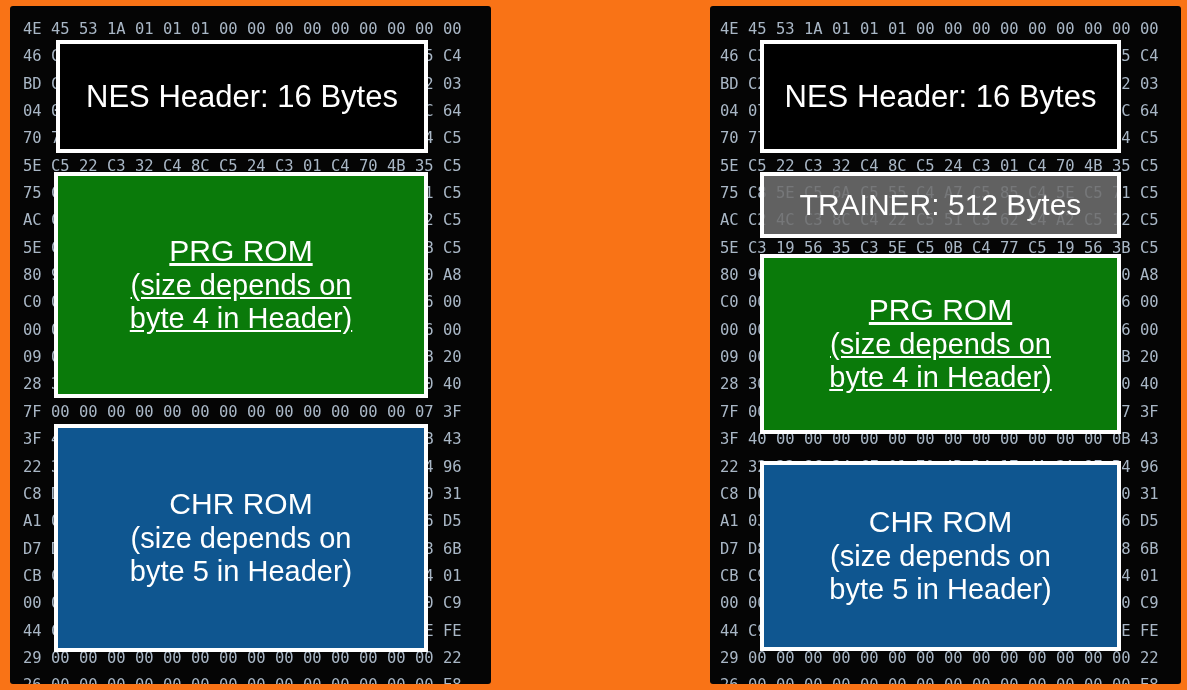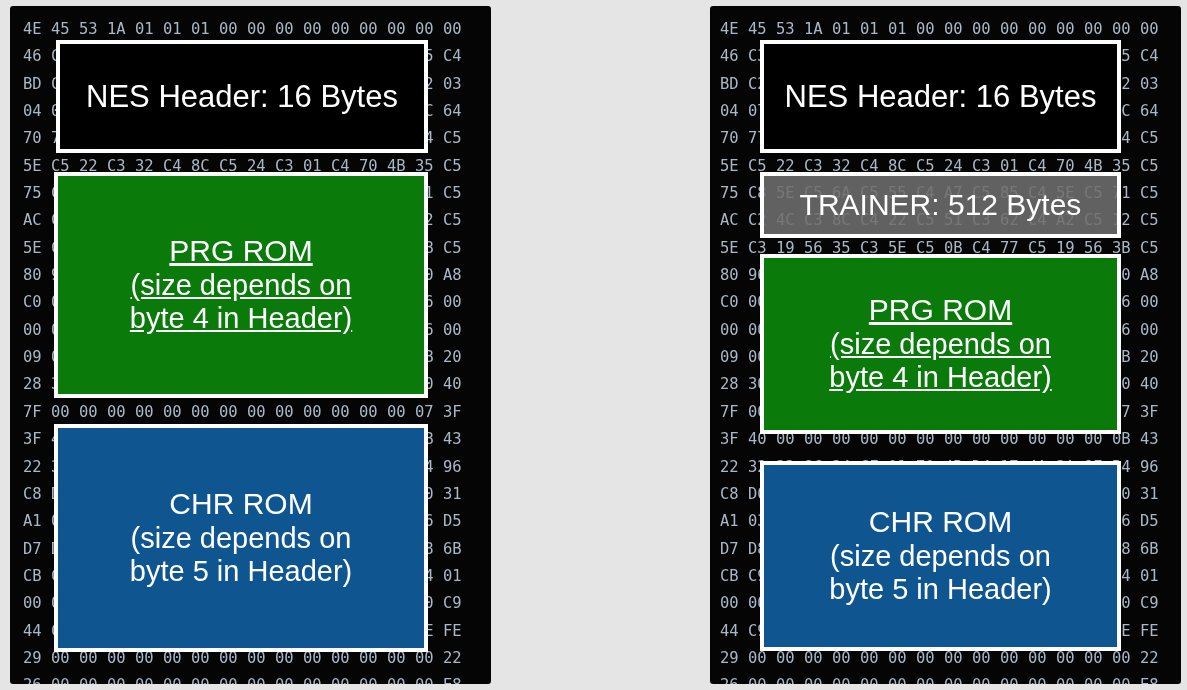--- a/index.html
+++ b/index.html
@@ -71,21 +71,21 @@
   #r-header  { left: 50px;  top: 34px;  width: 361px; height: 113px; }
   #r-trainer { left: 50px;  top: 166px; width: 361px; height: 66px; }
   #r-prg     { left: 50px;  top: 248px; width: 361px; height: 180px; }
   #r-chr     { left: 50px;  top: 455px; width: 361px; height: 190px; }
 
   #l-header .ov-title, #r-header .ov-title { font-size: 31px; }
 </style>
 </head>
 <body style="background: rgb(74, 112, 81);">
 
-<div class="stage" style="background: #e5e5e5;">
+<div class="stage" style="background: #f97316;">
 
   <div class="panel" id="panel-left" style="background: rgb(5, 5, 5);">
     <div class="hexdump" id="hex-left" style="color: rgb(169, 183, 198);"><span class="hexrow">4E 45 53 1A 01 01 01 00 00 00 00 00 00 00 00 00</span><span class="hexrow">46 C3 19 56 35 C3 5E C5 0B C4 77 C5 19 56 35 C4</span><span class="hexrow">BD C2 4C C3 8C C4 22 C5 51 C3 62 C4 A2 C5 12 03</span><span class="hexrow">04 07 C5 62 C3 48 C4 0A C5 71 C3 3C C4 9E 2C 64</span><span class="hexrow">70 77 C5 5E C3 6A C4 55 C5 A7 C3 85 C4 5E 34 C5</span><span class="hexrow">5E C5 22 C3 32 C4 8C C5 24 C3 01 C4 70 4B 35 C5</span><span class="hexrow">75 C8 5E C5 6A C5 55 C4 A7 C5 85 C4 5E C5 71 C5</span><span class="hexrow">AC C2 4C C3 8C C4 22 C5 51 C3 62 C4 A2 C5 12 C5</span><span class="hexrow">5E C3 19 56 35 C3 5E C5 0B C4 77 C5 19 56 3B C5</span><span class="hexrow">80 96 A0 48 00 70 90 A0 50 48 4C 50 48 70 90 A8</span><span class="hexrow">C0 00 00 00 00 00 00 00 00 00 00 00 00 00 06 00</span><span class="hexrow">00 00 00 00 00 00 00 00 00 00 00 00 00 00 06 00</span><span class="hexrow">09 00 00 00 00 00 00 00 00 00 00 00 00 00 0B 20</span><span class="hexrow">28 30 00 00 00 00 00 00 00 00 00 00 00 00 00 40</span><span class="hexrow">7F 00 00 00 00 00 00 00 00 00 00 00 00 00 07 3F</span><span class="hexrow">3F 40 00 00 00 00 00 00 00 00 00 00 00 00 0B 43</span><span class="hexrow">22 32 22 8C 24 CF 01 70 4B D4 17 4A 3A 9E B4 96</span><span class="hexrow">C8 D0 03 D4 D6 D6 D7 D8 D6 D5 D5 D7 D5 D5 D0 31</span><span class="hexrow">A1 03 D4 D6 D6 D7 D8 D6 D5 D5 D7 D5 D5 D5 D6 D5</span><span class="hexrow">D7 D8 D6 D5 D5 D7 D5 D5 D5 D6 D5 D5 D6 D7 D8 6B</span><span class="hexrow">CB C9 A5 D0 09 AD CF 05 C9 5A D0 02 A0 04 84 01</span><span class="hexrow">00 00 00 00 00 00 00 00 00 00 00 00 00 00 00 C9</span><span class="hexrow">44 C9 A5 D0 09 AD CF 05 C9 5A D0 02 A0 04 8E FE</span><span class="hexrow">29 00 00 00 00 00 00 00 00 00 00 00 00 00 00 22</span><span class="hexrow">26 00 00 00 00 00 00 00 00 00 00 00 00 00 00 E8</span></div>
 
     <div class="overlay ov-header" id="l-header" style="background: rgb(0, 0, 0); border-color: rgb(255, 255, 255);">
       <div class="ov-title">NES Header: 16 Bytes</div>
     </div>
 
     <div class="overlay ov-prg" id="l-prg" style="background: rgb(10, 122, 10); border-color: rgb(255, 255, 255);">
       <div class="ov-title">PRG ROM</div>

